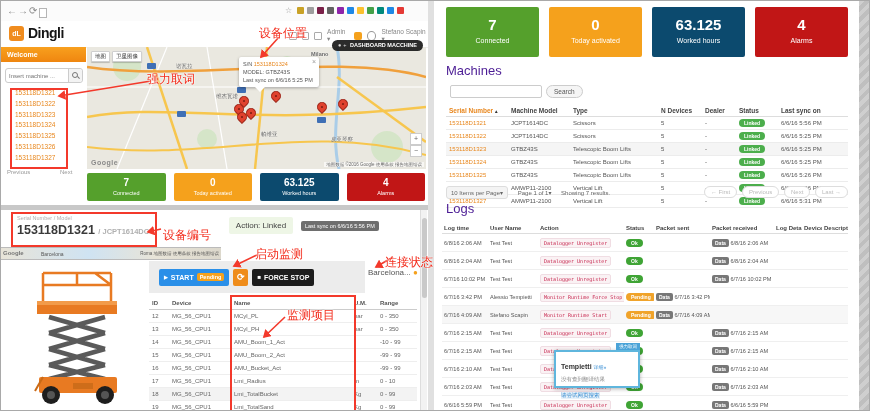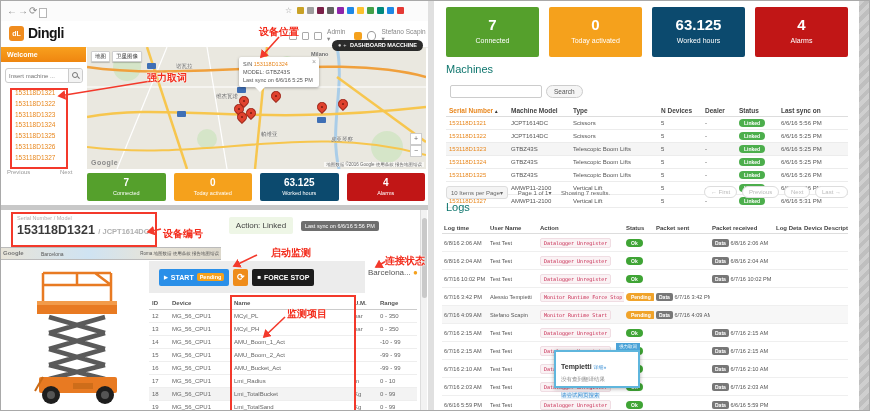--- a/index.html
+++ b/index.html
@@ -84,28 +84,28 @@
   .btn-stop .sqi{font-size:6px;}
   .connecting{position:absolute;left:367px;top:267px;font-size:8px;color:#555;white-space:nowrap;}
   .connecting .dot{color:#f5a11c;font-size:8px;}
   
   .devtable{position:absolute;left:148px;top:296px;width:268px;border-collapse:collapse;table-layout:fixed;}
   .devtable th{font-size:6px;font-weight:bold;color:#555;text-align:left;padding:3px 3px;border-bottom:1px solid #ccc;}
   .devtable td{font-size:6px;color:#666;padding:3px 3px;border-bottom:1px solid #eee;height:6px;white-space:nowrap;overflow:hidden;}
   .devtable tr.hl td{background:#f3f3f3;}
   
   .rbox{position:absolute;border:2px solid #f3392b;z-index:15;pointer-events:none;}
-  .ann{position:absolute;z-index:25;color:#f32b1b;font-size:10px;font-weight:bold;text-shadow:0 0 2px #fff,0 0 2px #fff;white-space:nowrap;pointer-events:none;}
+  .ann{position:absolute;z-index:25;color:#f32b1b;font-size:12px;font-weight:normal;text-shadow:0 0 2px #fff,0 0 2px #fff;white-space:nowrap;pointer-events:none;}
   #arrows{position:absolute;left:0;top:0;z-index:24;pointer-events:none;}
   .vscroll{position:absolute;left:419px;top:209px;width:7px;height:202px;background:#f2f2f2;border-left:1px solid #ddd;box-sizing:border-box;}
   .vscroll .thumb{position:absolute;left:1px;top:8px;width:5px;height:80px;background:#c9c9c9;border-radius:3px;}
   #divider{position:absolute;left:427px;top:0;width:6px;height:411px;background:#e0e0e0;}
   
   #right-pane{position:absolute;left:433px;top:0;width:425px;height:411px;background:#fff;}
-  .m-heading,.l-heading{position:absolute;left:12px;font-size:11px;color:#0f766e;}
+  .m-heading,.l-heading{position:absolute;left:12px;font-size:13px;color:#4c1d95;}
   .m-heading{top:62px;} .l-heading{top:200px;}
   .m-search{position:absolute;left:16px;top:84px;display:flex;gap:4px;align-items:center;}
   .m-search input{width:92px;height:13px;border:1px solid #ccc;border-radius:2px;font-size:6.5px;padding:0 3px;box-sizing:border-box;font-family:"Liberation Sans",sans-serif;}
   .m-search .sbtn{height:13px;background:#f5f5f5;border:1px solid #ccc;border-radius:8px;font-size:6.5px;color:#555;padding:0 7px;font-family:"Liberation Sans",sans-serif;cursor:pointer;}
   .m-table{position:absolute;left:12px;top:104px;width:402px;border-collapse:collapse;table-layout:fixed;}
   .m-table th{font-size:6.5px;font-weight:bold;color:#444;text-align:left;padding:2px 3px;border-bottom:1px solid #ddd;white-space:nowrap;}
   .m-table thead th:first-child{color:#e8871e;}
   .m-table thead th:first-child::after{content:"▴";color:#333;font-size:5px;margin-left:2px;}
   .m-table td{font-size:6px;color:#555;padding:2px 3px;height:5.6px;border-bottom:1px solid #ececec;white-space:nowrap;overflow:hidden;}
   .m-table td.ser{color:#e8871e;cursor:pointer;}
@@ -403,21 +403,21 @@
       </tbody>
     </table>
 
     <div class="rbox" style="left:9px;top:87px;width:54px;height:77px"></div>
     <div class="rbox" style="left:10px;top:211px;width:142px;height:31px"></div>
     <div class="rbox" style="left:229px;top:294px;width:122px;height:114px"></div>
 
     <div class="ann" style="left:258px;top:24px">设备位置</div>
     <div class="ann" style="left:146px;top:70px">强力取词</div>
     <div class="ann" style="left:162px;top:226px">设备编号</div>
-    <div class="ann" style="left:270px;top:245px">启动监测</div>
+    <div class="ann" style="left:254px;top:245px">启动监测</div>
     <div class="ann" style="left:384px;top:253px">连接状态</div>
     <div class="ann" style="left:286px;top:306px">监测项目</div>
 
     <svg id="arrows" width="427" height="411">
       <defs>
         <marker id="ah" markerWidth="6" markerHeight="6" refX="4" refY="3" orient="auto">
           <path d="M0 0 L5 3 L0 6 Z" fill="#f3392b"></path>
         </marker>
       </defs>
       <g stroke="#f3392b" stroke-width="1.6" marker-end="url(#ah)">

